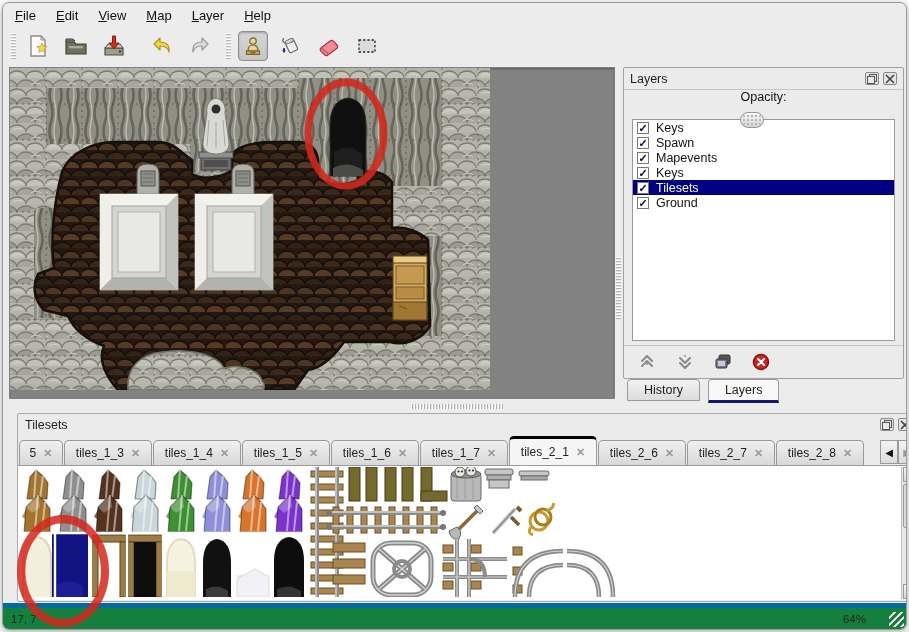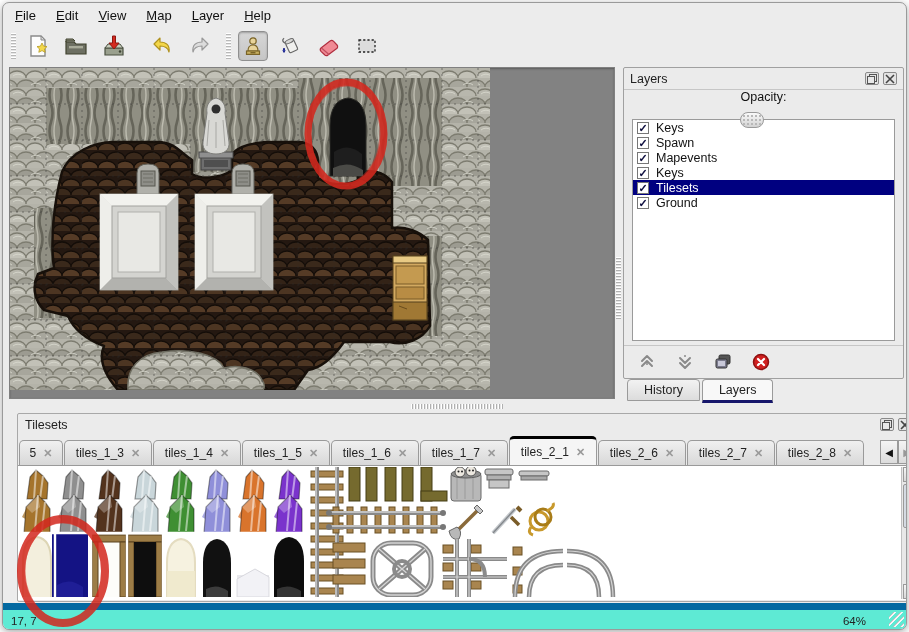--- a/index.html
+++ b/index.html
@@ -60,21 +60,21 @@
   .layer-row { display:flex; align-items:center; gap:7px; height:15px; padding-left:4px; font-size:12.5px; color:#111; }
   .layer-row .cb { width:12px; height:12px; background:#fff; border:1px solid #777;
     font-size:11px; line-height:10px; text-align:center; color:#101040; font-weight:bold; flex:none; }
   .layer-row.sel { background:#000080; color:#fff; }
   .layer-btns { position:absolute; left:0; bottom:0; width:100%; height:33px; border-top:1px solid #c6c6c6;
     display:flex; align-items:center; gap:16px; padding-left:12px; }
   .pbtn { width:22px; height:22px; display:flex; align-items:center; justify-content:center; }
   .dock-tabs { position:absolute; left:4px; top:312px; display:flex; }
   .dtab { height:22px; padding:0 16px; display:flex; align-items:center; font-size:12.5px; color:#222;
     border:1px solid #9a9a9a; border-radius:4px 4px 0 0; background:linear-gradient(#f2f2f2,#dcdcdc);
-    margin-right:2px; }
+    margin-right:8px; }
   .dtab.active { background:#f8f8f8; border-bottom:3px solid #16166b; height:24px; }
 
   
   .tilesets { position:absolute; left:3px; top:410px; width:903px; height:189px;
     border:1px solid #a8a8a8; background:#ebebeb; border-radius:2px;margin-left:11px; }
   .ts-title { height:21px; display:flex; align-items:center; padding:0 7px; font-size:12.5px; color:#222; }
   .ts-title .t { flex:1; }
   .ts-tabs { position:relative; height:30px; display:flex; align-items:flex-end; padding-left:1px; }
   .ttab { height:25px; display:flex; align-items:center; justify-content:center; gap:7px;
     width:88px; font-size:12px; color:#222; border:1px solid #9a9a9a; border-bottom:none;
@@ -90,22 +90,22 @@
   .ts-content > svg { position:absolute; left:1px; top:1px; }
   .vscroll { position:absolute; right:1px; top:1px; bottom:1px; width:17px; background:#e8e8e8;
     border-left:1px solid #c0c0c0; }
   .sbtn { position:absolute; left:1px; width:15px; height:15px; border:1px solid #9a9a9a;
     background:linear-gradient(#f6f6f6,#d8d8d8); font-size:8px; color:#111; text-align:center; line-height:14px; }
   .sbtn.up { top:0; } .sbtn.down { bottom:0; }
   .sthumb { position:absolute; left:1px; top:17px; width:15px; height:44px; border:1px solid #9a9a9a;
     border-radius:2px; background:linear-gradient(to right,#d8dde4,#b8c0cc); }
 
   
-  .statusbar { position:absolute; left:0; top:600px; width:100%; height:26px; background:#5eead4;
-    border-top:7px solid #0369a1; font-size:11.5px; color:#222; }
+  .statusbar { position:absolute; left:0; top:600px; width:100%; height:26px; background:#15803d;
+    border-top:5px solid #0369a1; font-size:11.5px; color:#222; }
   .statusbar .coords { position:absolute; left:8px; top:5px; }
   .statusbar .zoom { position:absolute; right:40px; top:5px; }
   .resize-grip { position:absolute; right:2px; bottom:2px; width:15px; height:15px;
     background:repeating-linear-gradient(135deg, transparent 0 3px, #bdbdbd 3px 4px, #f6f6f6 4px 5px); }
 
   .overlay-red { position:absolute; left:8px; top:508px; width:110px; height:124px; pointer-events:none; z-index:9; }
 </style>
 </head>
 <body>
 

